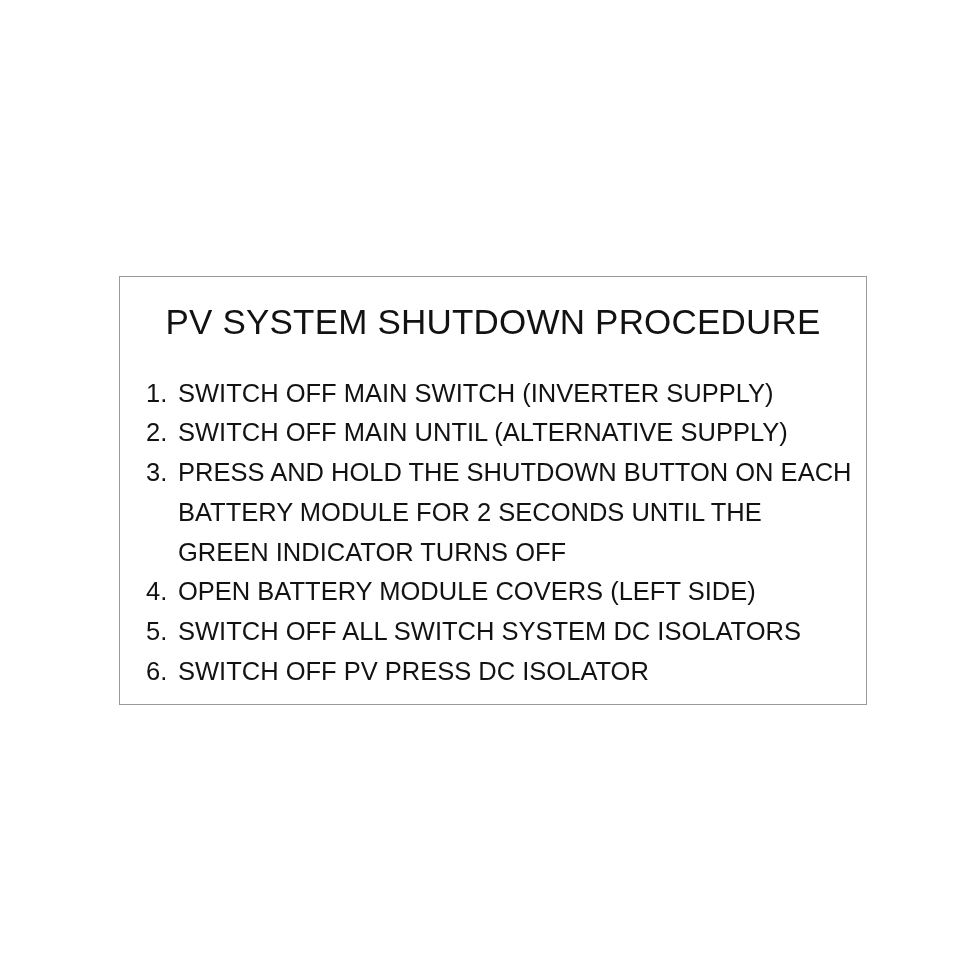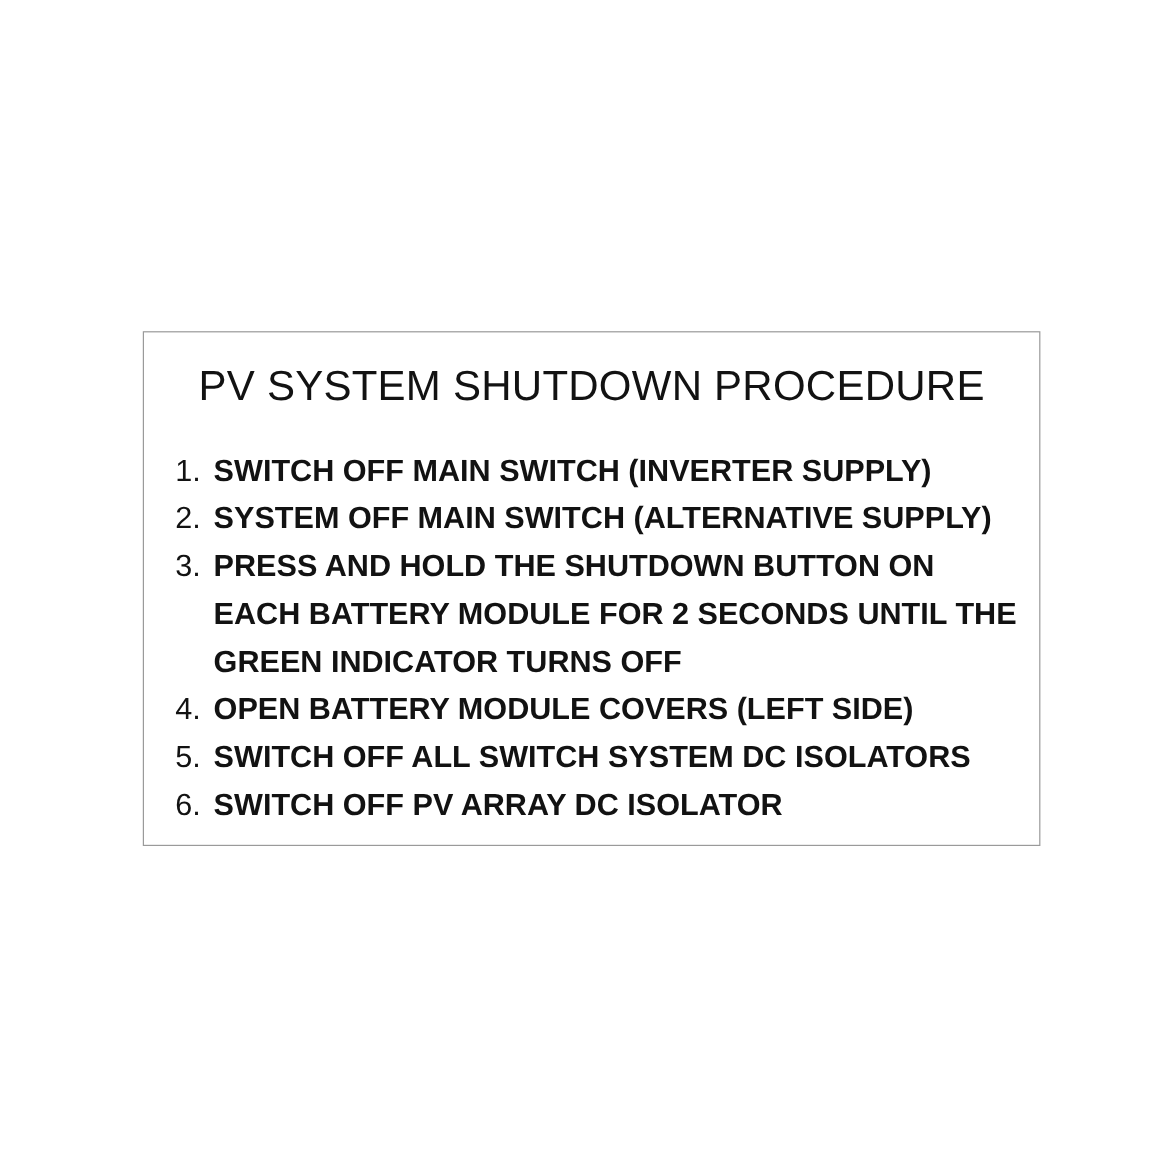--- a/index.html
+++ b/index.html
@@ -53,49 +53,48 @@
   }
   .step-number {
     flex: 0 0 auto;
     width: 32px;
     text-align: left;
     white-space: nowrap;
   }
   .step-text {
     flex: 1 1 auto;
     padding-right: 10px;
-    font-weight: bold;
   }
 </style>
 </head>
 <body>
 
 <div id="canvas">
   <div id="placard">
     <h1 id="placard-title">PV SYSTEM SHUTDOWN PROCEDURE</h1>
     <ol id="steps">
       <li>
         <span class="step-number">1.</span>
         <span class="step-text">SWITCH OFF MAIN SWITCH (INVERTER SUPPLY)</span>
       </li>
       <li>
         <span class="step-number">2.</span>
-        <span class="step-text">SYSTEM OFF MAIN SWITCH (ALTERNATIVE SUPPLY)</span>
+        <span class="step-text">SWITCH OFF MAIN UNTIL (ALTERNATIVE SUPPLY)</span>
       </li>
       <li>
         <span class="step-number">3.</span>
         <span class="step-text">PRESS AND HOLD THE SHUTDOWN BUTTON ON EACH BATTERY MODULE FOR 2 SECONDS UNTIL THE GREEN INDICATOR TURNS OFF</span>
       </li>
       <li>
         <span class="step-number">4.</span>
         <span class="step-text">OPEN BATTERY MODULE COVERS (LEFT SIDE)</span>
       </li>
       <li>
         <span class="step-number">5.</span>
         <span class="step-text">SWITCH OFF ALL SWITCH SYSTEM DC ISOLATORS</span>
       </li>
       <li>
         <span class="step-number">6.</span>
-        <span class="step-text">SWITCH OFF PV ARRAY DC ISOLATOR</span>
+        <span class="step-text">SWITCH OFF PV PRESS DC ISOLATOR</span>
       </li>
     </ol>
   </div>
 </div>
 
 </body></html>

